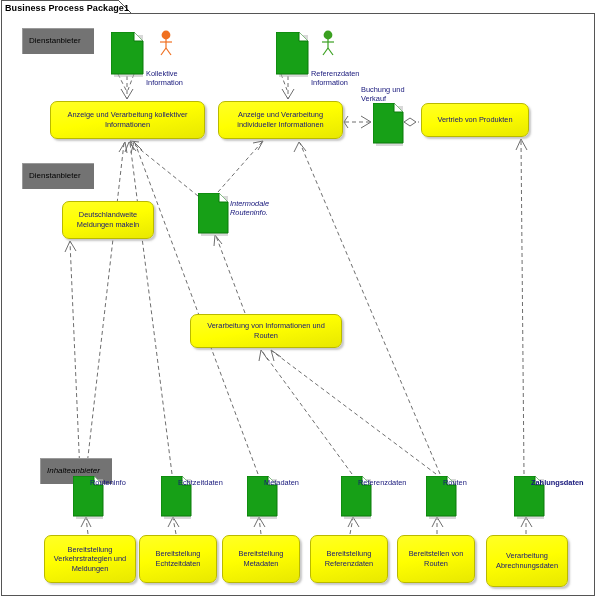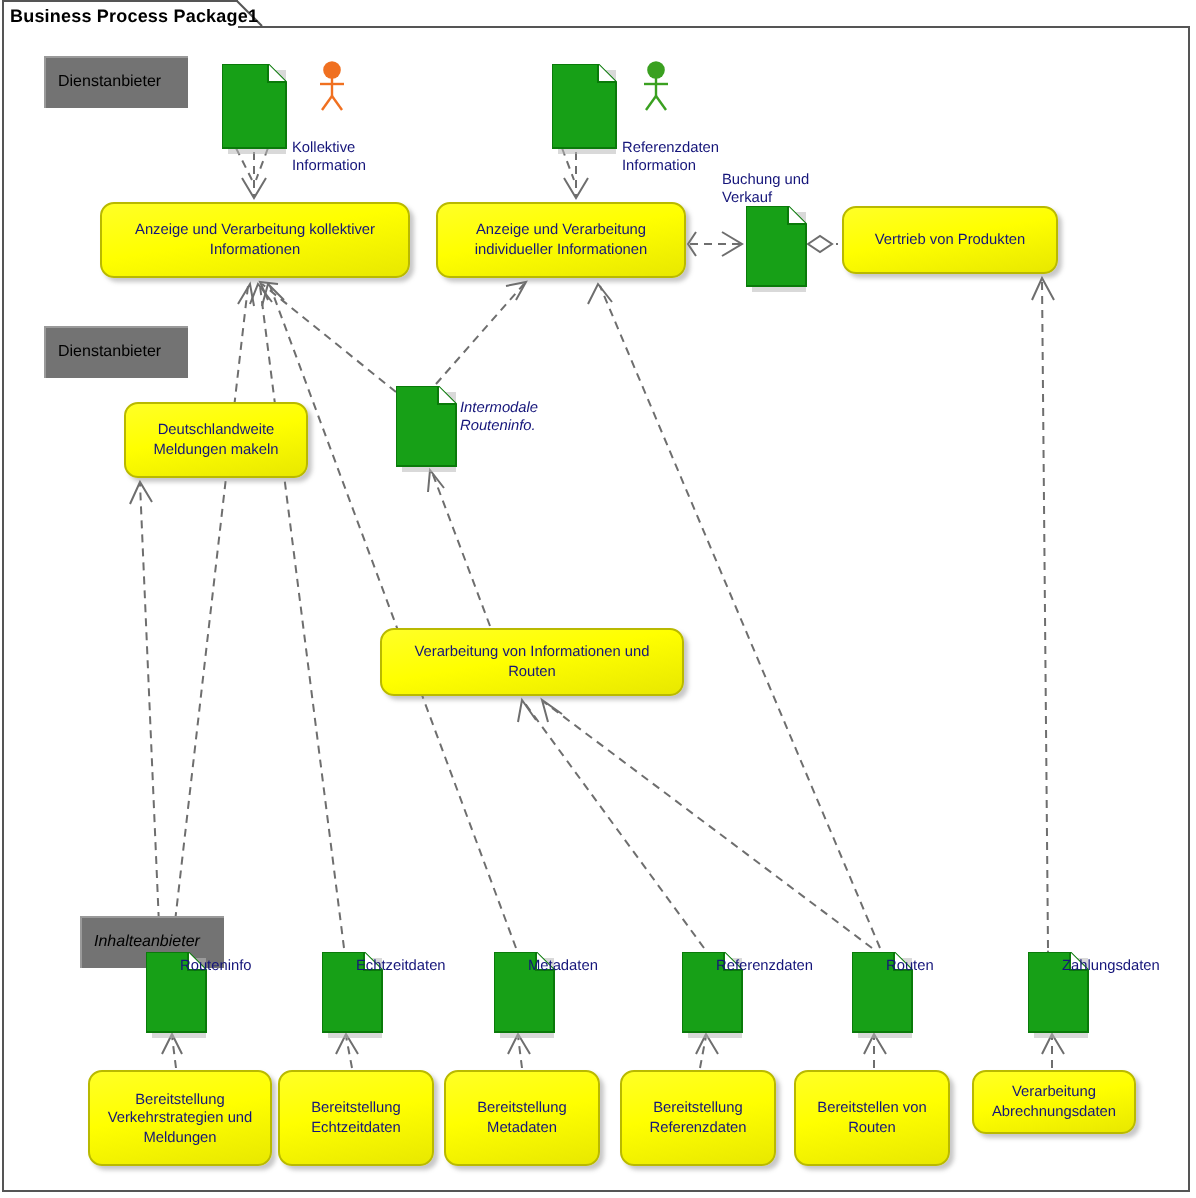--- a/index.html
+++ b/index.html
@@ -261,21 +261,21 @@
 Metadaten</span>
       </div>
       <div class="act" style="left: 310px; top: 535px; width: 78px; height: 48px;">
         <span>Bereitstellung
 Referenzdaten</span>
       </div>
       <div class="act" style="left: 397px; top: 535px; width: 78px; height: 48px;">
         <span>Bereitstellen von
 Routen</span>
       </div>
-      <div class="act" style="left: 486px; top: 535px; width: 82px; height: 32px;">
+      <div class="act" style="left: 486px; top: 535px; width: 82px; height: 52px;">
         <span>Verarbeitung
 Abrechnungsdaten</span>
       </div>
     </div>
 
   <div id="doc-layer">
       <div class="doc" style="left: 111px; top: 32px; width: 35px; height: 45px;">
         <svg width="35" height="45" viewBox="0 0 35 45">
           <path d="M3 3 H32 V45 H3 Z" fill="#b9b9b9" opacity="0.55"></path>
           <path d="M0 0 H23 L32 9 V42 H0 Z" fill="#17A017" stroke="#0A7A0A" stroke-width="1"></path>
@@ -351,21 +351,21 @@
         </svg>
       </div>
       <div class="doc-label" style="left: 443px; top: 478px;">Routen</div>
       <div class="doc" style="left: 514px; top: 476px; width: 33px; height: 43px;">
         <svg width="33" height="43" viewBox="0 0 33 43">
           <path d="M3 3 H30 V43 H3 Z" fill="#b9b9b9" opacity="0.55"></path>
           <path d="M0 0 H21 L30 9 V40 H0 Z" fill="#17A017" stroke="#0A7A0A" stroke-width="1"></path>
           <path d="M21 0 V9 H30" fill="#ffffff" stroke="#0A7A0A" stroke-width="1"></path>
         </svg>
       </div>
-      <div class="doc-label" style="left: 531px; top: 478px;">Zahlungsdaten</div>
+      <div class="doc-label" style="left: 531px; top: 478px; font-weight: bold;">Zahlungsdaten</div>
     </div>
 
   <div id="actor-layer">
       <div class="actor" style="left: 156px; top: 30px; width: 20px; height: 26px;">
         <svg width="20" height="26" viewBox="0 0 20 26">
           <circle cx="10" cy="5" r="4.4" fill="#f07020"></circle>
           <line x1="10" y1="9" x2="10" y2="18" stroke="#f07020" stroke-width="1.2"></line>
           <line x1="4" y1="12" x2="16" y2="12" stroke="#f07020" stroke-width="1.2"></line>
           <line x1="10" y1="18" x2="5" y2="25" stroke="#f07020" stroke-width="1.2"></line>
           <line x1="10" y1="18" x2="15" y2="25" stroke="#f07020" stroke-width="1.2"></line>

